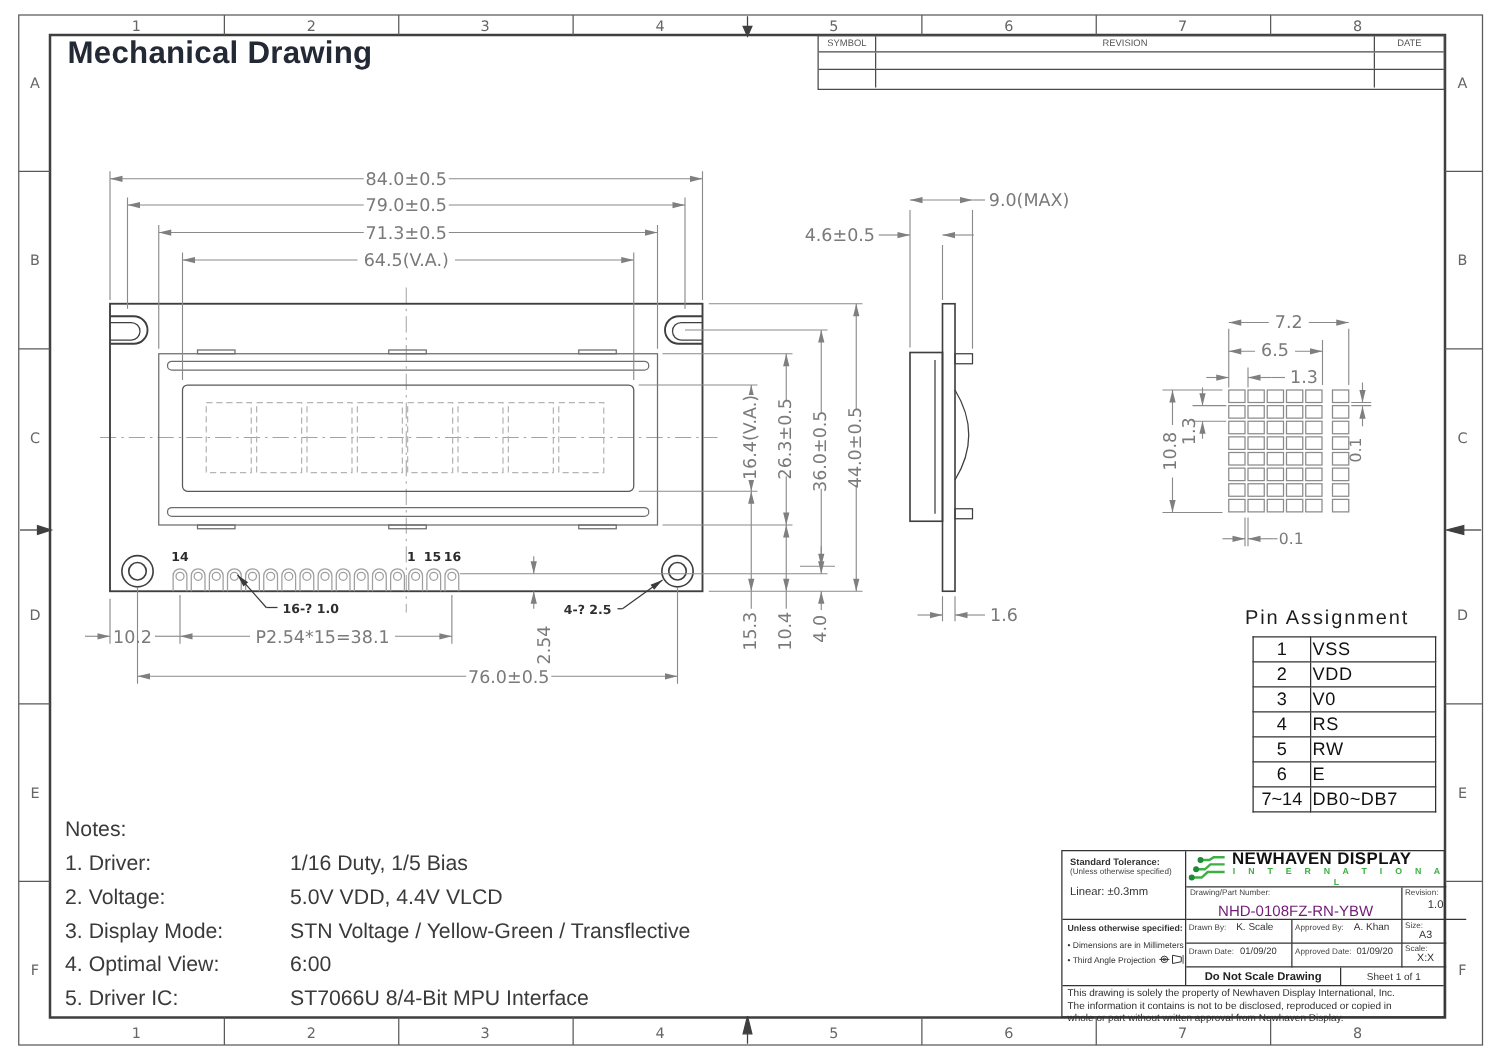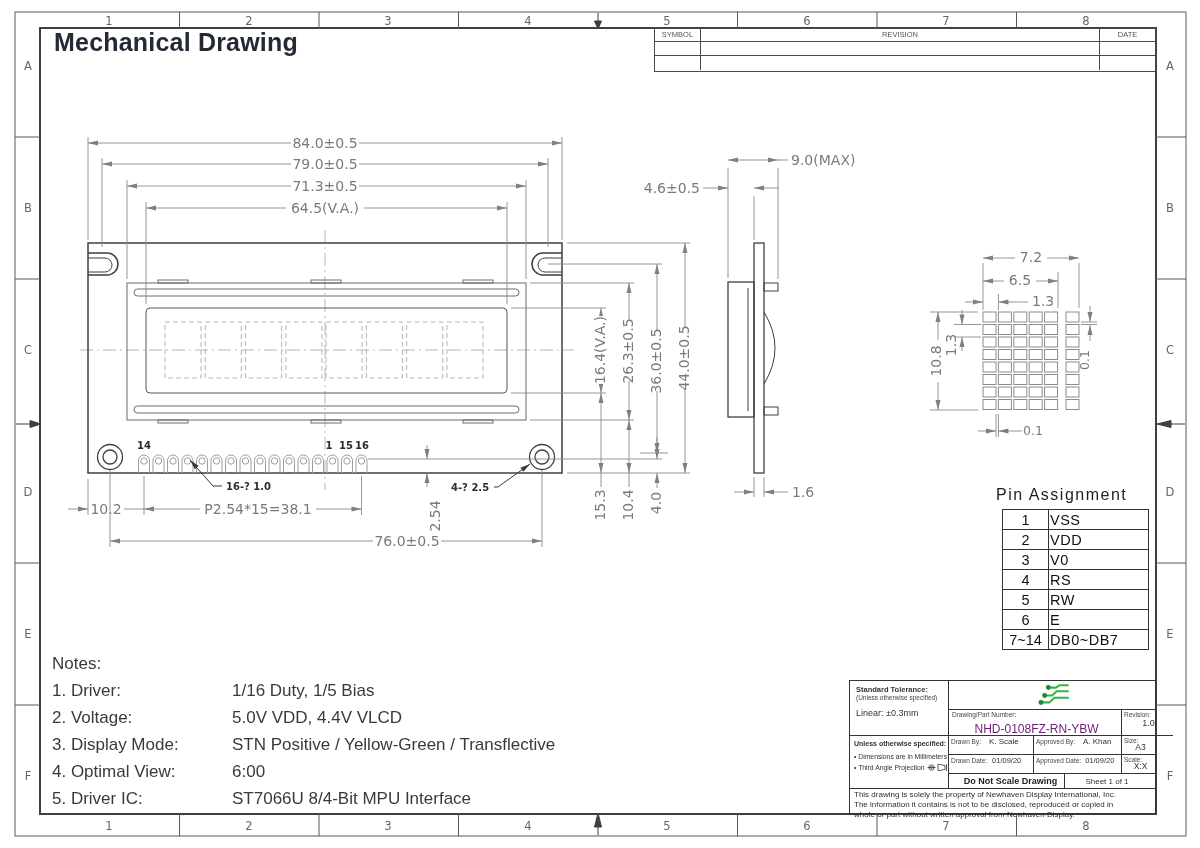--- a/index.html
+++ b/index.html
@@ -349,21 +349,21 @@
   </div>
 </div>
 
 <div id="notes" class="abs">
   <div>Notes:</div>
   <div class="note-row">
     <span class="nl">1. Driver:</span><span>1/16 Duty, 1/5 Bias</span></div>
   <div class="note-row">
     <span class="nl">2. Voltage:</span><span>5.0V VDD, 4.4V VLCD</span></div>
   <div class="note-row">
-    <span class="nl">3. Display Mode:</span><span>STN Positive / Yellow-Green / Transflective</span></div>
+    <span class="nl">3. Display Mode:</span><span>STN Voltage / Yellow-Green / Transflective</span></div>
   <div class="note-row">
     <span class="nl">4. Optimal View:</span><span>6:00</span></div>
   <div class="note-row">
     <span class="nl">5. Driver IC:</span><span>ST7066U 8/4-Bit MPU Interface</span></div>
 </div>
 
 <div id="pinassign" class="abs">
   <div class="pa-title">Pin Assignment</div>
   <table>
     <tbody>
@@ -430,20 +430,24 @@
     <svg width="34" height="24" viewBox="0 0 36 26">
       <g stroke="#3cb043" stroke-width="2.2" fill="none">
         <polyline points="7,21 14,21 19.5,16 35,16"></polyline>
         <polyline points="11,13.5 17,13.5 22,9 35,9"></polyline>
         <polyline points="15,5 21,5 25,2.5 35,2.5"></polyline>
       </g>
       <circle cx="5" cy="21" r="2.7" fill="#1d8a34"></circle>
       <circle cx="9" cy="13.5" r="2.7" fill="#1d8a34"></circle>
       <circle cx="13" cy="5" r="2.7" fill="#1d8a34"></circle>
     </svg>
+    <div>
+      <div class="brand-main">NEWHAVEN DISPLAY</div>
+      <div class="brand-sub" style="color:#3cb043">I N T E R N A T I O N A L</div>
+    </div>
   </div>
 
   <div class="tb-cell" style="left:99px;top:29px;width:172px;height:26px;border-bottom:1px solid #333;padding:1px 0 0 3px">
     <div class="tb-lab">Drawing/Part Number:</div>
     <div style="font-size:12px;text-align:center;margin-top:4px;color:#701a75">NHD-0108FZ-RN-YBW</div>
   </div>
   <div class="tb-cell" style="left:271px;top:29px;width:52px;height:26px;border-bottom:1px solid #333;border-left:1px solid #333;padding:1px 0 0 2px">
     <div class="tb-lab">Revision:</div>
     <div style="font-size:9px;text-align:center">1.0</div>
   </div>
@@ -470,21 +474,21 @@
     <span style="font-size:7.5px;margin-left:2px">01/09/20</span>
   </div>
   <div class="tb-cell" style="left:271px;top:74px;width:36px;height:19px;border-bottom:1px solid #333;border-left:1px solid #333;padding:1px 0 0 2px">
     <div class="tb-lab">Scale:</div>
     <div style="font-size:8.5px;text-align:center;margin-top:-2px">X:X</div>
   </div>
 
   <div class="tb-cell" style="left:99px;top:93px;width:123px;height:14px;display:flex;align-items:center;justify-content:center;font-weight:bold;font-size:9px;color:#222">
     <span>Do Not Scale Drawing</span>
   </div>
-  <div class="tb-cell" style="left:214px;top:93px;width:85px;height:14px;border-left:1px solid #333;display:flex;align-items:center;justify-content:center;font-size:8px">
+  <div class="tb-cell" style="left:222px;top:93px;width:85px;height:14px;border-left:1px solid #333;display:flex;align-items:center;justify-content:center;font-size:8px">
     <span>Sheet 1 of 1</span>
   </div>
 
   <div id="tb-disclaimer">
     <div>This drawing is solely the property of Newhaven Display International, Inc.</div>
     <div>The information it contains is not to be disclosed, reproduced or copied in</div>
     <div>whole or part without written approval from Newhaven Display.</div>
   </div>
 </div>
 

